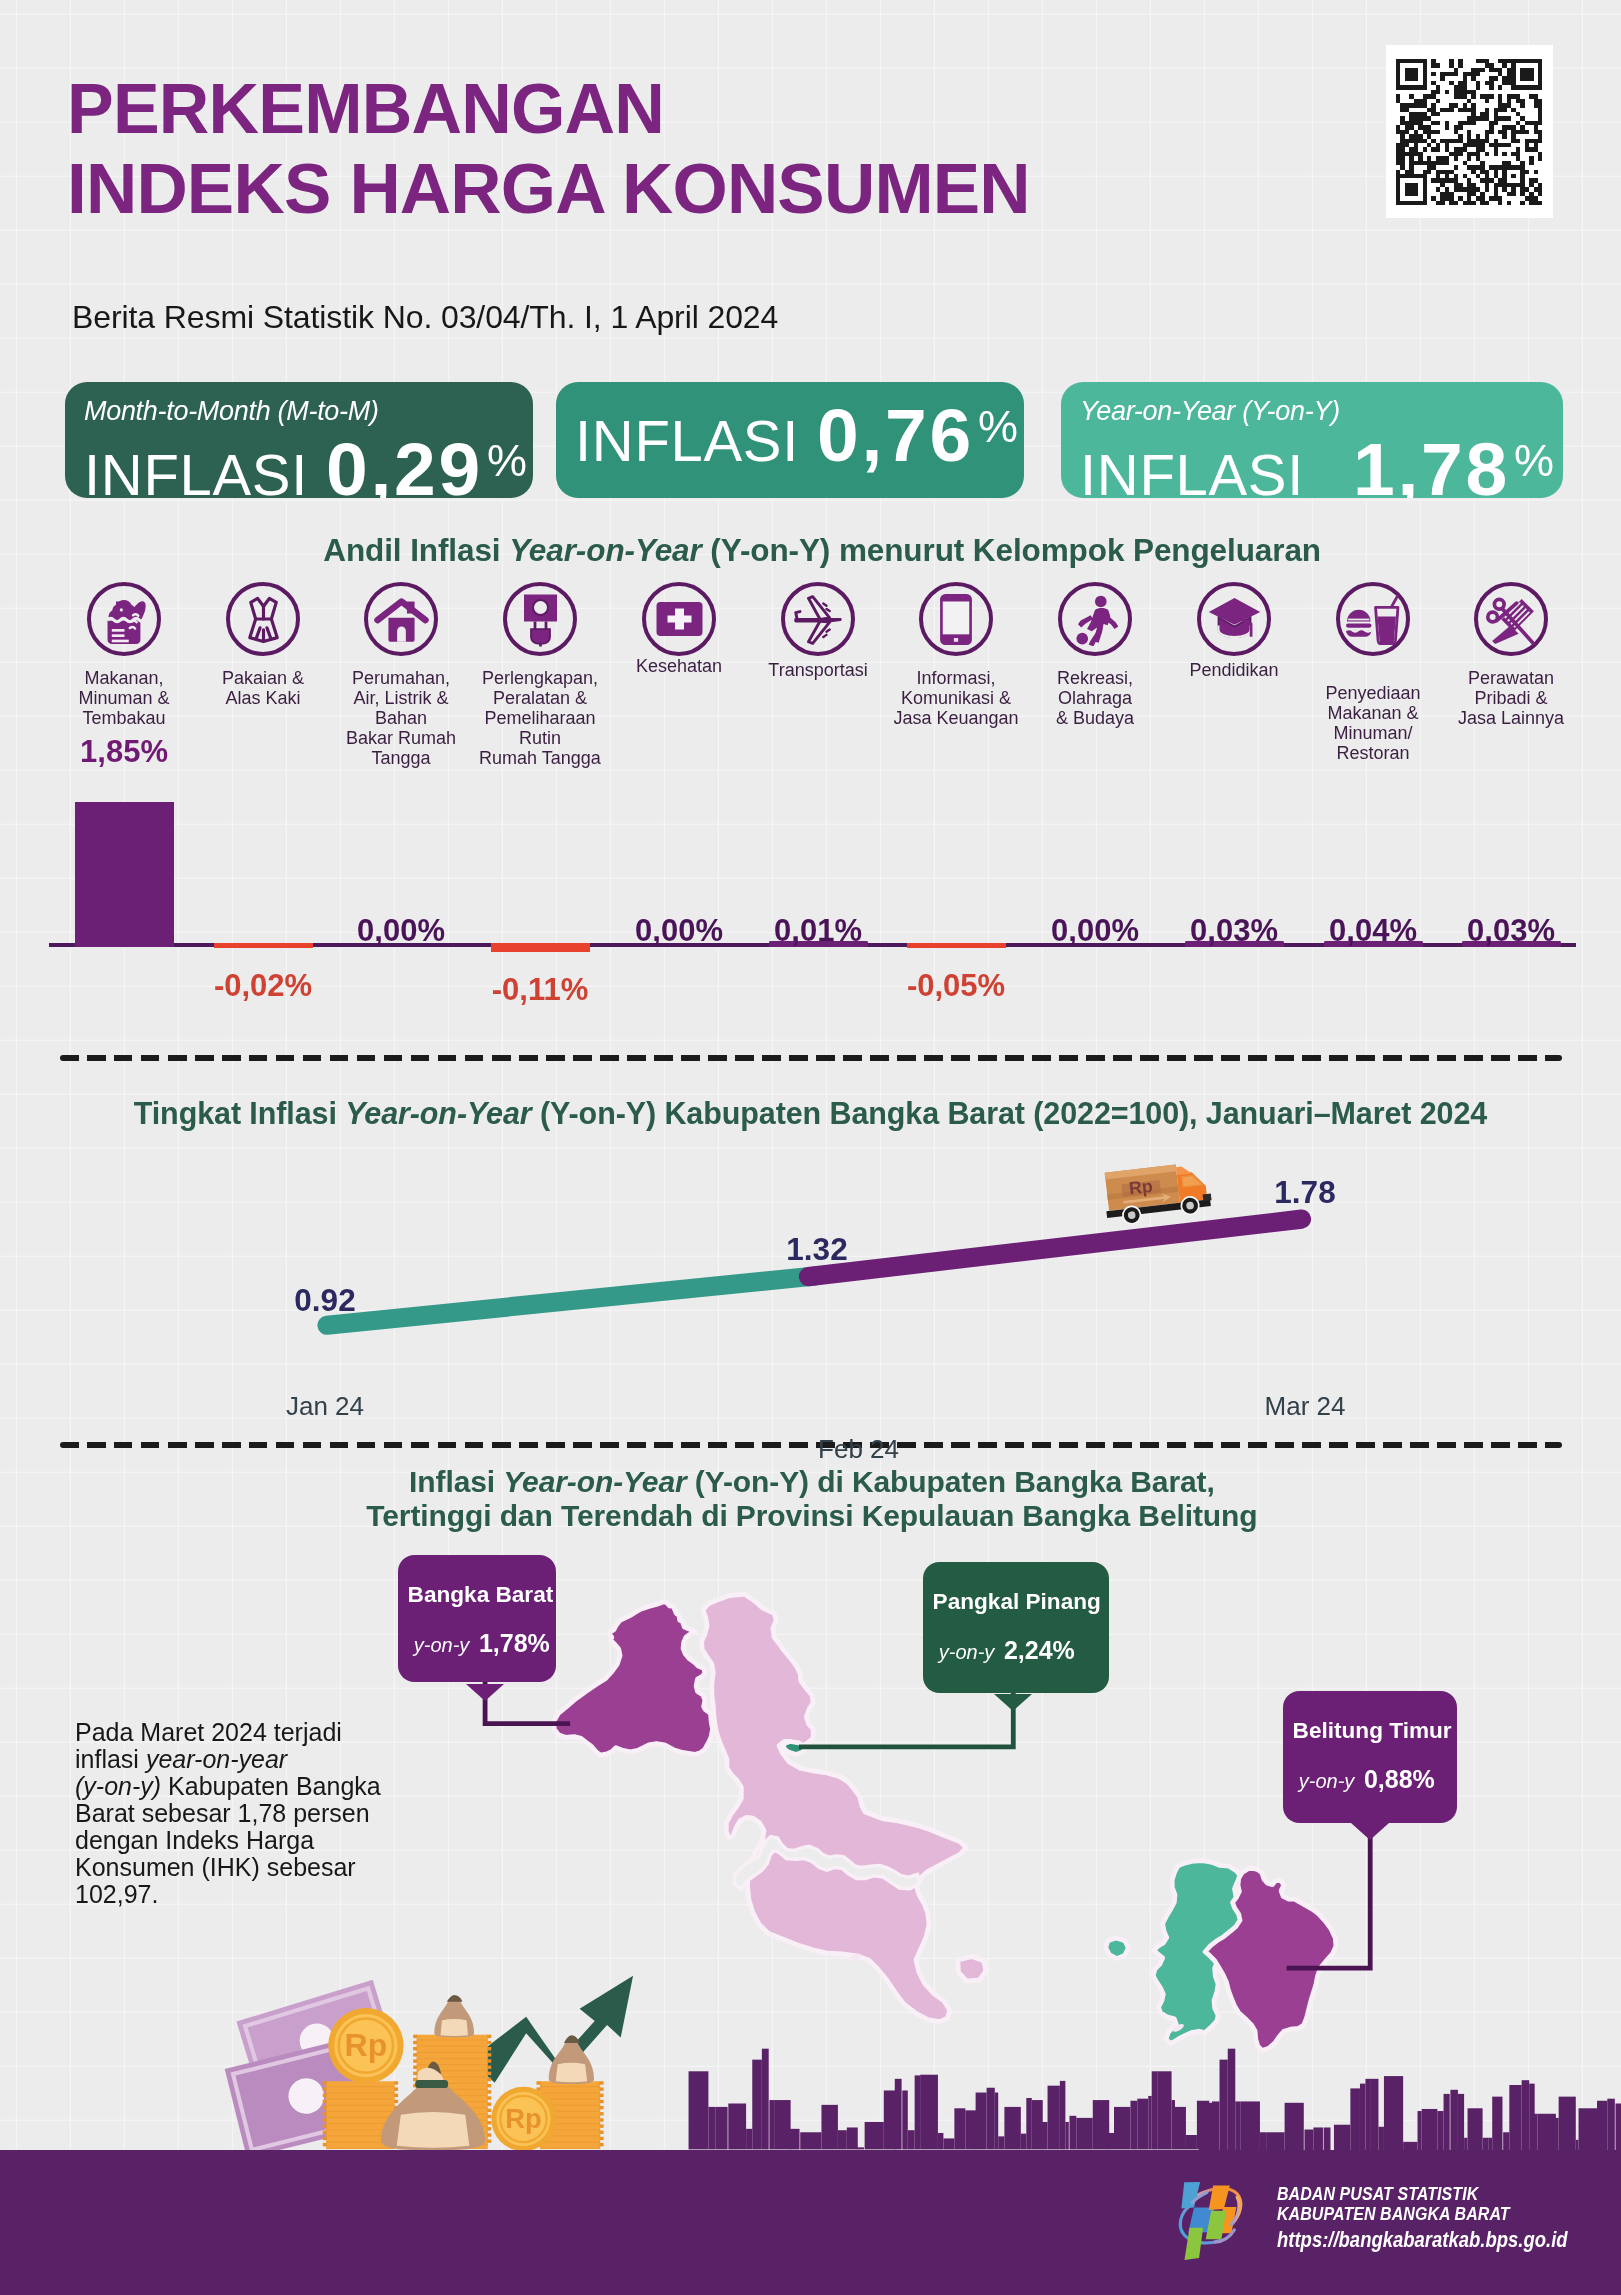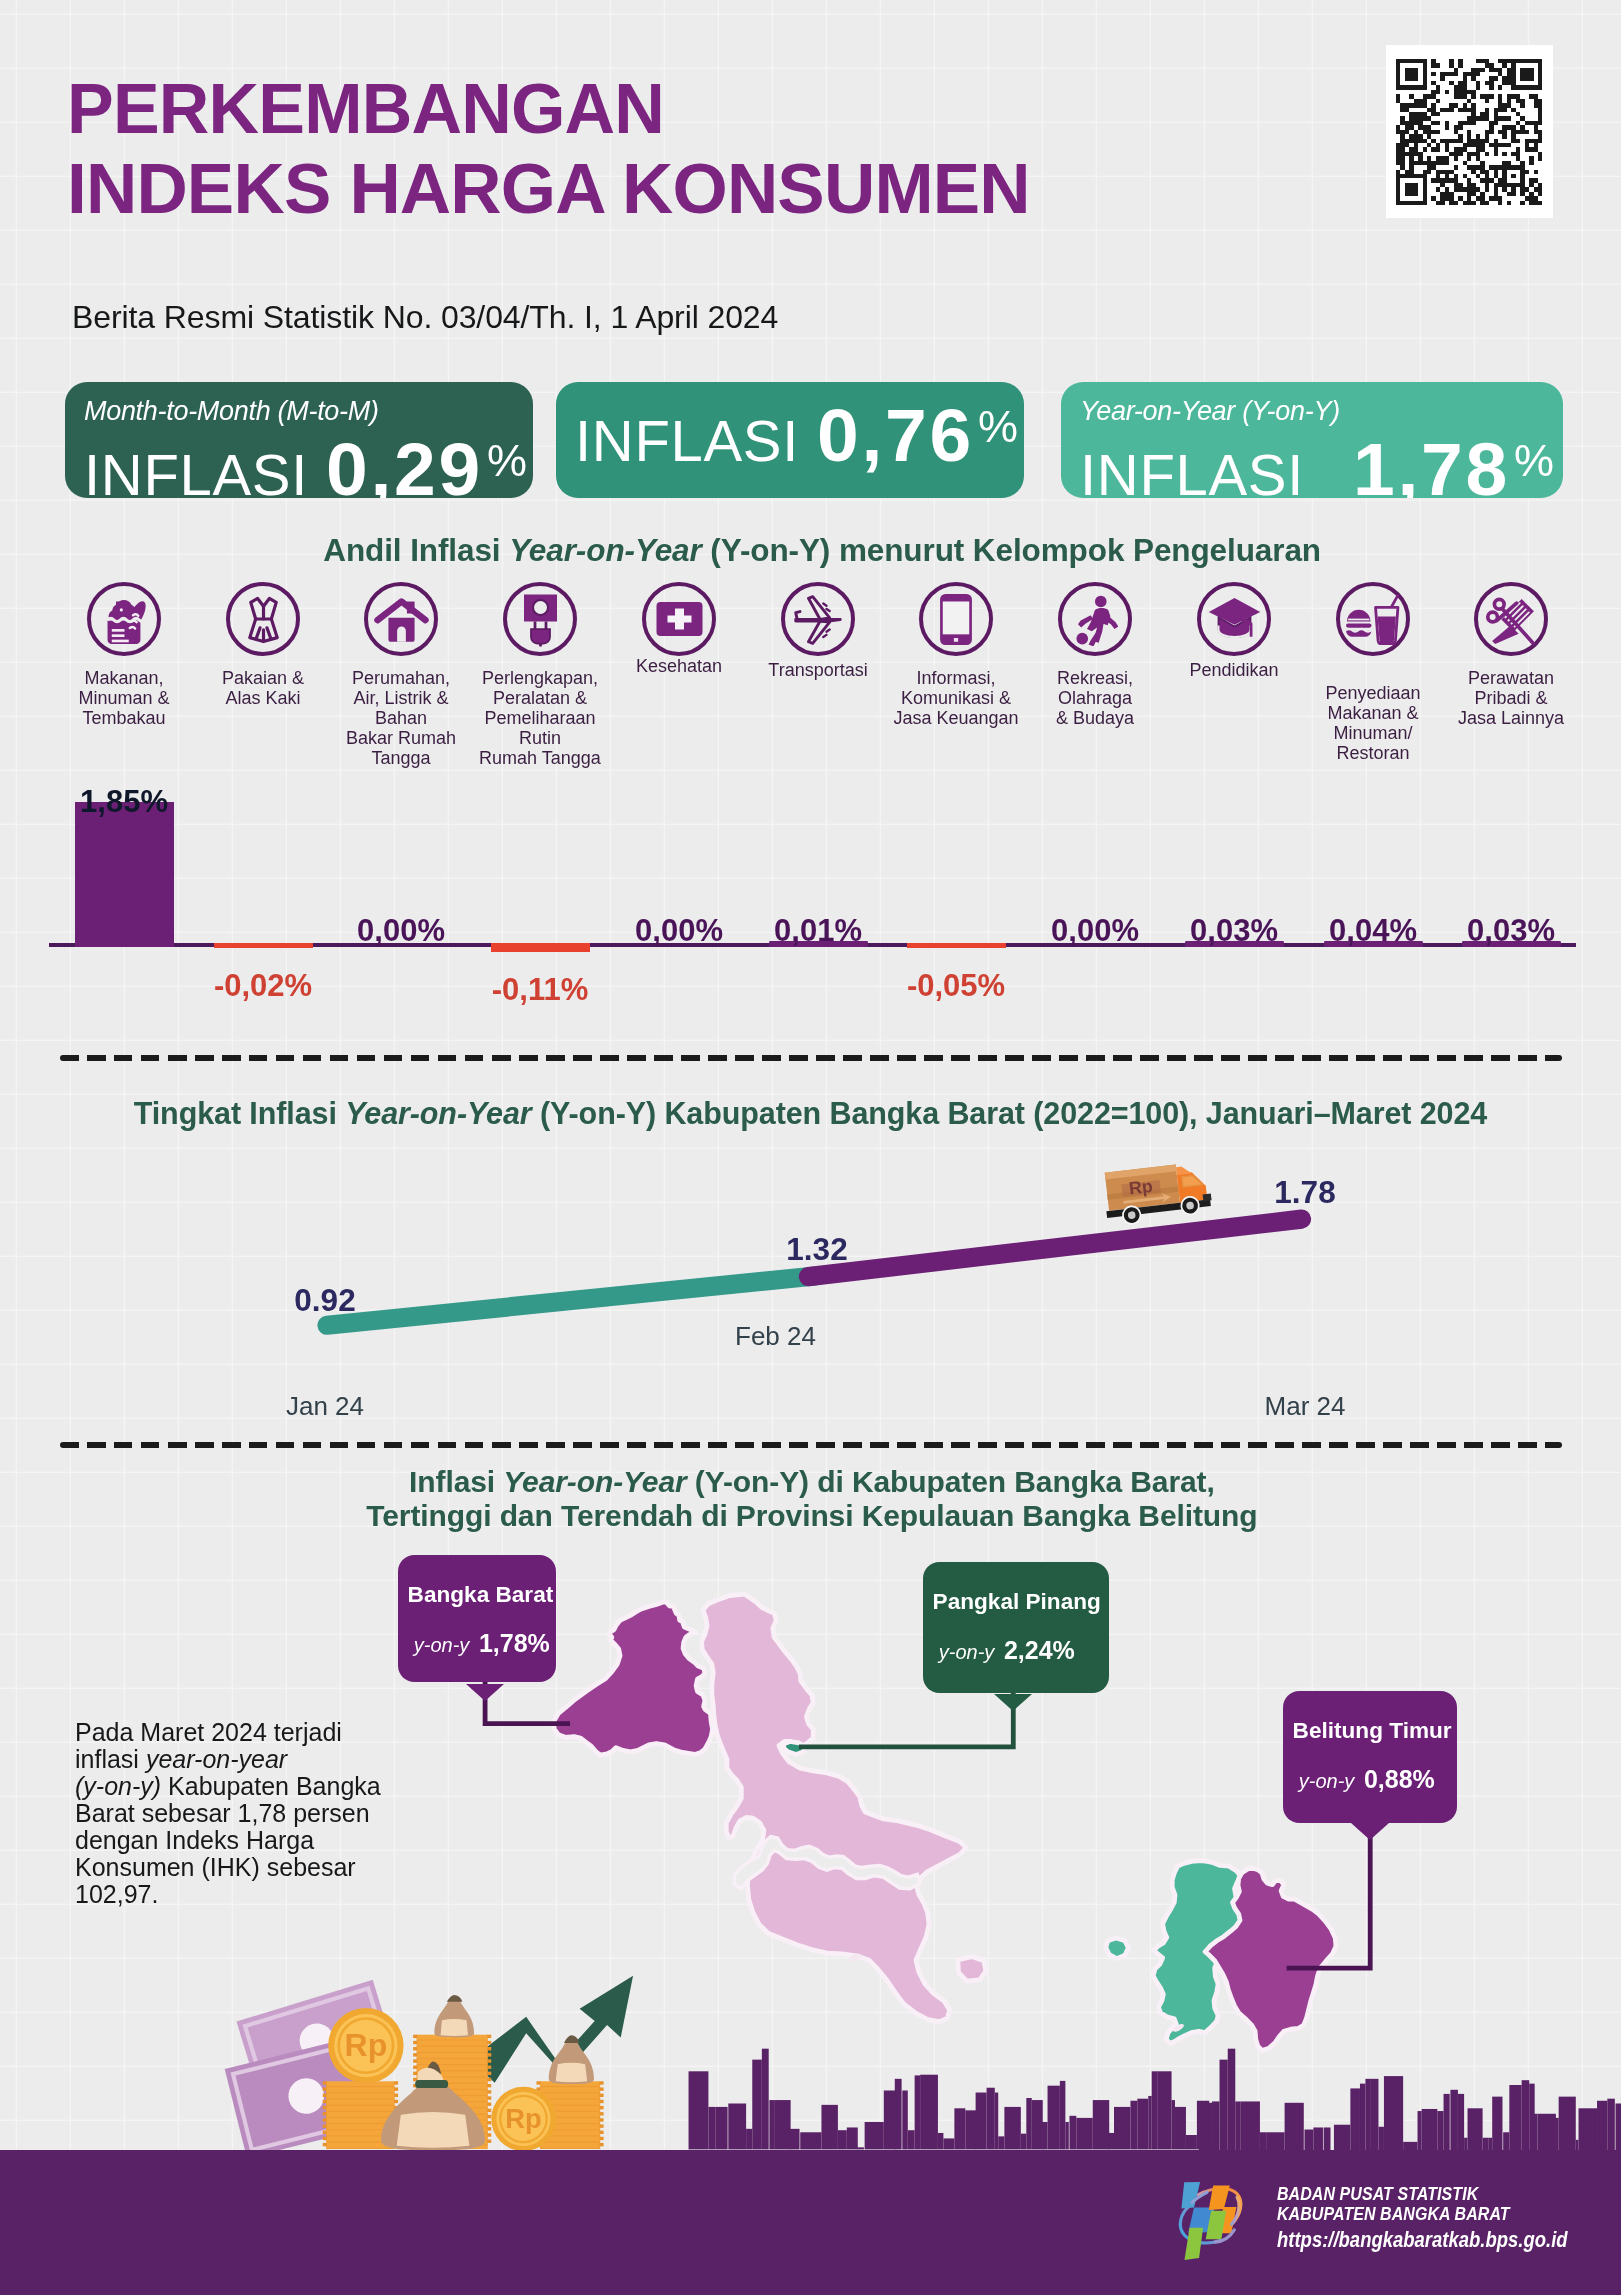--- a/index.html
+++ b/index.html
@@ -490,21 +490,21 @@
     <path d="M34 31 L94 98"></path>
     <path d="M23 54 L62 20"></path>
   </g>
 </g>
 </svg>
     </div>
     <div class="cname" style="margin-top:11.6px"><span>Perawatan</span><br><span>Pribadi &amp;</span><br><span>Jasa Lainnya</span></div>
   </div>
 <div class="abs" id="zeroline"></div>
 <div class="bar" style="left:75px;top:802px;width:99px;height:145px;background:#6b2076"></div>
-<div class="bval" style="left:42px;top:784px;width:164px;text-align:center;color:#0f172a">1,85%</div>
+<div class="bval" style="left:42px;top:734px;width:164px;text-align:center;color:#701a75">1,85%</div>
 <div class="bar" style="left:214px;top:943px;width:99px;height:4.8px;background:#e8422f"></div>
 <div class="bval" style="left:181px;top:968px;width:164px;text-align:center;color:#cf4133">-0,02%</div>
 <div class="bval" style="left:319px;top:913px;width:164px;text-align:center;color:#4a1458">0,00%</div>
 <div class="bar" style="left:491px;top:943px;width:99px;height:9px;background:#e8422f"></div>
 <div class="bval" style="left:458px;top:972px;width:164px;text-align:center;color:#cf4133">-0,11%</div>
 <div class="bval" style="left:597px;top:913px;width:164px;text-align:center;color:#4a1458">0,00%</div>
 <div class="bar" style="left:769px;top:941px;width:99px;height:5.5px;background:#6b2076;border-radius:1.4px"></div>
 <div class="bval" style="left:736px;top:913px;width:164px;text-align:center;color:#4a1458">0,01%</div>
 <div class="bar" style="left:907px;top:943px;width:99px;height:4.8px;background:#e8422f"></div>
 <div class="bval" style="left:874px;top:968px;width:164px;text-align:center;color:#cf4133">-0,05%</div>
@@ -517,21 +517,21 @@
 <div class="bval" style="left:1429px;top:913px;width:164px;text-align:center;color:#4a1458">0,03%</div>
 <div class="abs sect-title" id="sec2-title"><span>Tingkat Inflasi </span><i>Year-on-Year</i><span> (Y-on-Y)</span><span> Kabupaten Bangka Barat (2022=100), Januari–Maret 2024</span></div>
 <svg class="abs" id="linesvg" style="left:0;top:1165px;width:1621px;height:226px" viewBox="0 0 2366 330">
     <path d="M477 234 L1190 162" stroke="#35998A" stroke-width="28" stroke-linecap="round" fill="none"></path>
     <path d="M1180 163 L1900 79" stroke="#6B2076" stroke-width="28" stroke-linecap="round" fill="none"></path>
   </svg>
 <div class="lbl-pt" style="left:243px;top:1282px;width:164px;text-align:center">0.92</div>
 <div class="lbl-pt" style="left:735px;top:1231px;width:164px;text-align:center">1.32</div>
 <div class="lbl-pt" style="left:1223px;top:1174px;width:164px;text-align:center">1.78</div>
 <div class="axlbl" style="left:243px;top:1391px;width:164px;text-align:center">Jan 24</div>
-<div class="axlbl" style="left:735px;top:1321px;width:164px;text-align:left">Feb 24</div>
+<div class="axlbl" style="left:735px;top:1434px;width:164px;text-align:right">Feb 24</div>
 <div class="axlbl" style="left:1223px;top:1391px;width:164px;text-align:center">Mar 24</div>
 <svg class="abs" id="truck" style="left:1102px;top:1161px;width:114px;height:66px" viewBox="0 0 166 96">
 <g transform="rotate(-6.6 83 48)">
  <path d="M8 8h104v56H8z" fill="#cd8b4e"></path>
  <path d="M8 8h104v10H8z" fill="#e0a368"></path>
  <path d="M8 40h104v8H8z" fill="#c07f43"></path>
  <path d="M112 22h22l18 22v20h-40z" fill="#f07a26"></path>
  <path d="M118 26h18l14 17h-32z" fill="#e5913f"></path>
  <path d="M120 28h14l11 13h-25z" fill="#f2a04f"></path>
  <path d="M112 12h8l14 12h-22z" fill="#f59348"></path>

